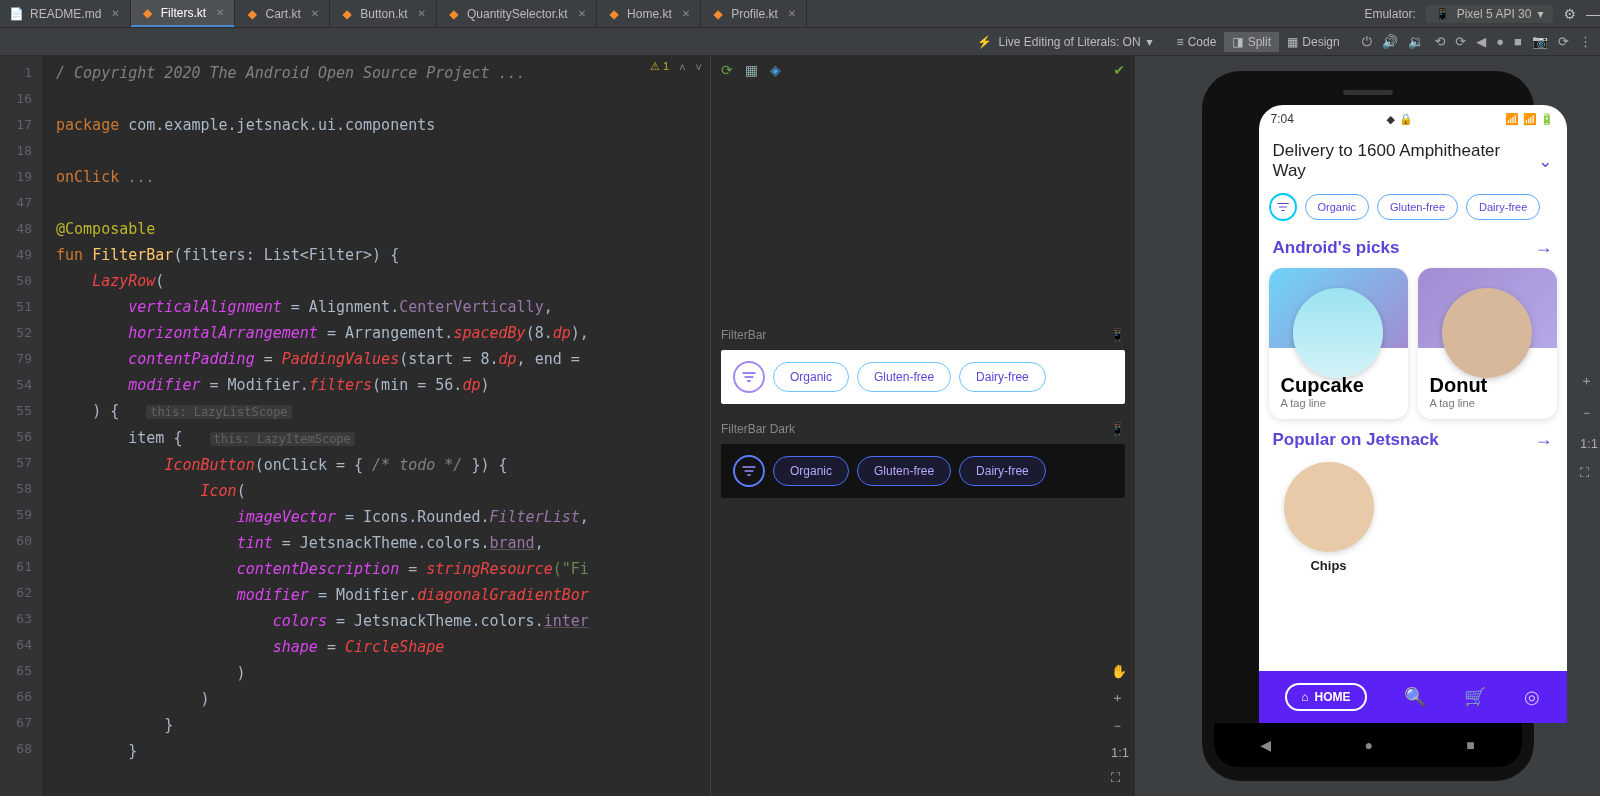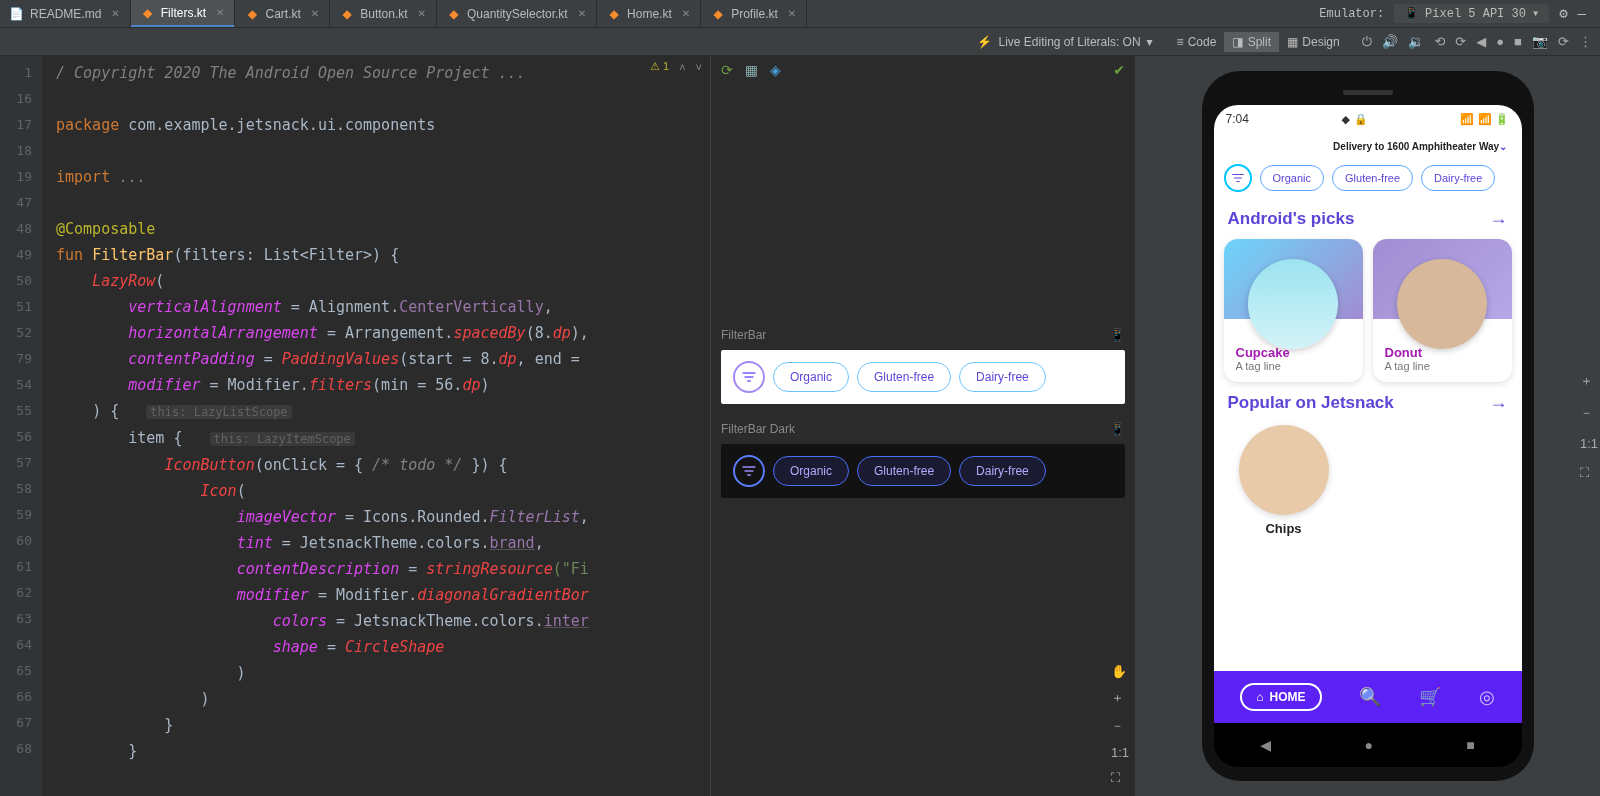--- a/index.html
+++ b/index.html
@@ -41,24 +41,22 @@
   width: 14px; height: 14px;
   display: flex; align-items: center; justify-content: center;
 }
 .tab .close-x { font-size: 10px; color: #888; margin-left: 4px; }
 
 .emulator-picker {
   margin-left: auto;
   display: flex;
   align-items: center;
   gap: 10px;
-  padding-right: 14px;
   color: #bbbbbb;
   font-size: 12px;
-  font-family: Liberation Mono, monospace;
 }
 .emulator-picker .device {
   background: #45494a;
   padding: 2px 10px;
   border-radius: 3px;
   display:flex; align-items:center; gap:6px;
 }
 .gear-icon, .min-icon { color: #bbbbbb; font-size: 14px; cursor:pointer; }
 
 
@@ -216,30 +214,31 @@
   height: 14px; display:flex; justify-content:center; align-items:center;
 }
 .speaker { width:50px; height:5px; background:#333; border-radius:3px; }
 .screen {
   margin-top:6px;
   width:100%; height: 618px;
   background:#fff; border-radius:24px 24px 0 0;
   overflow:hidden;
   position:relative;
   font-family: Arial, sans-serif;
+  margin-left: 45px;
 }
 .statusbar {
   height:28px; display:flex; align-items:center; padding:0 12px;
   font-size:12px; color:#333; justify-content:space-between;
 }
 .status-icons { display:flex; gap:4px; font-size:11px; }
 
 .delivery {
-  padding:8px 14px; font-size:10px; color:#222; font-weight:700;
-  display:flex; justify-content:flex-end; align-items:center;
+  padding:8px 14px; font-size:17px; color:#222; font-weight:400;
+  display:flex; justify-content:center; align-items:center;
 }
 .delivery .chev { color:#5b46d8; }
 
 .emu-filterbar {
   display:flex; gap:8px; align-items:center; padding:4px 10px 10px 10px;
 }
 .emu-filter-icon {
   width:28px; height:28px; border-radius:50%;
   border:2px solid #00c6ff;
   display:flex; align-items:center; justify-content:center;
@@ -267,21 +266,21 @@
   height:80px;
   background:linear-gradient(135deg,#6dd5fa,#a18cd1);
   display:flex; align-items:flex-end; justify-content:center;
 }
 .card-circle {
   width:90px; height:90px; border-radius:50%;
   background:#e8d6c2; margin-bottom:-30px;
   box-shadow:0 2px 6px rgba(0,0,0,.2);
 }
 .card-body { padding:26px 12px 10px 12px; }
-.card-title { font-weight:700; font-size:13px; color:#a21caf; }
+.card-title { font-weight:700; font-size:20px; color:#000000; }
 .card-sub { font-size:11px; color:#777; }
 
 .pop-row { display:flex; gap:20px; padding:6px 25px; }
 .pop-item { text-align:center; }
 .pop-circle {
   width:90px; height:90px; border-radius:50%;
   background:#e8d6c2; margin-bottom:6px;
   box-shadow:0 2px 6px rgba(0,0,0,.15);
 }
 .pop-label { font-size:13px; font-weight:600; color:#222; }
@@ -432,21 +431,21 @@
         <div>64</div>
         <div>65</div>
       <div>66</div>
         <div>67</div>
         <div>68</div>
     </div>
     <div class="code"><span class="comment">/ Copyright 2020 The Android Open Source Project ...</span>
 
 <span class="kw">package</span> <span>com.example.jetsnack.ui.components</span>
 
-<span class="kw">import</span> <span class="comment">...</span>
+<span class="kw">onClick</span> <span class="comment">...</span>
 
 <span class="ann">@Composable</span>
 <span class="kw">fun</span> <span class="fn">FilterBar</span><span>(filters: List&lt;Filter&gt;) {</span>
     <span class="ext">LazyRow</span><span>(</span>
         <span class="arg">verticalAlignment</span><span> = Alignment.</span><span class="field">CenterVertically</span>,
         <span class="arg">horizontalArrangement</span><span> = Arrangement.</span><span class="ext">spacedBy</span><span>(8.</span><span class="ext">dp</span><span>),</span>
         <span class="arg">contentPadding</span><span> = </span><span class="ext">PaddingValues</span><span>(start = 8.</span><span class="ext">dp</span><span>, end = </span>
         <span class="arg">modifier</span><span> = Modifier.</span><span class="ext">filters</span><span>(min = 56.</span><span class="ext">dp</span><span>)</span>
     <span>) {</span>   <span class="hint">this: LazyListScope</span>
         <span>item {</span>   <span class="hint">this: LazyItemScope</span>

